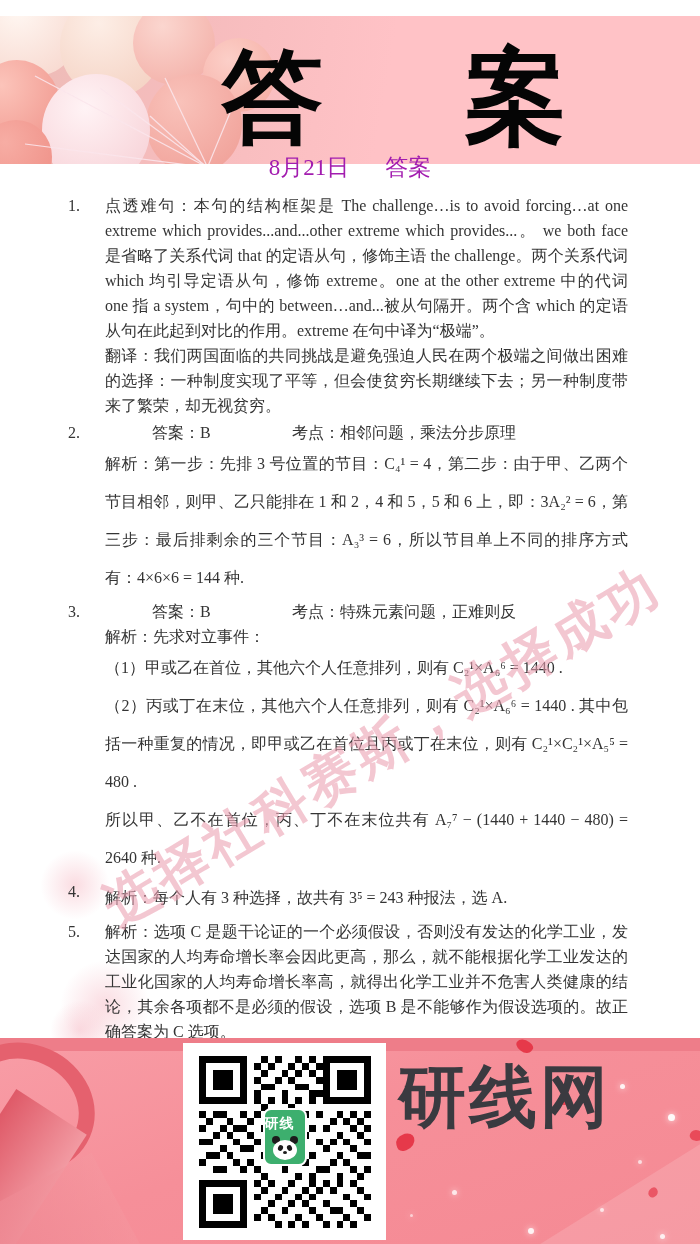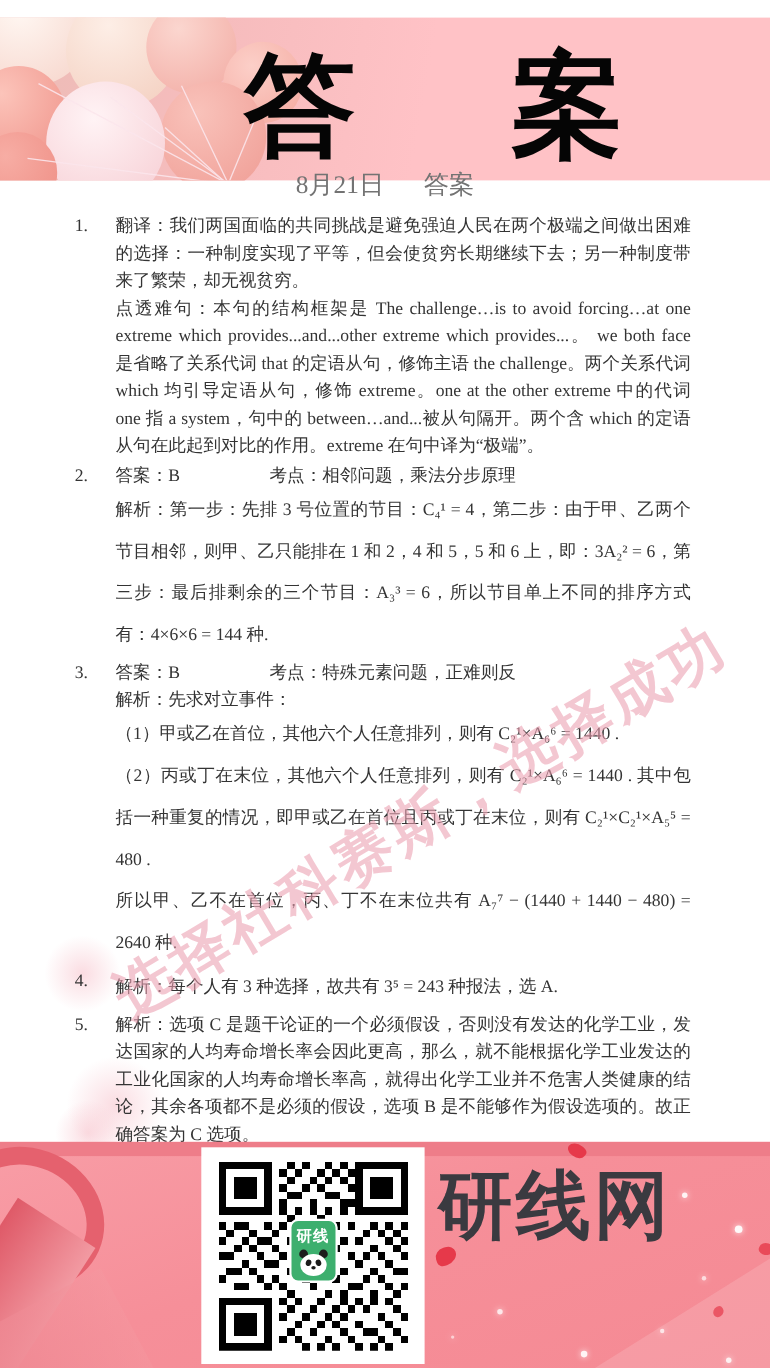--- a/index.html
+++ b/index.html
@@ -24,30 +24,30 @@
   .b8{left:203px;top:22px;width:72px;height:74px;background:radial-gradient(circle at 36% 30%,#fccfc8 0%,#f4a89e 100%);}
   .strings{position:absolute;left:0;top:0;}
   .page-title{
     position:absolute;top:28px;left:0;width:700px;box-sizing:border-box;padding-left:146px;
     text-align:center;font-size:102px;line-height:1.05;font-weight:bold;color:#050505;
     letter-spacing:58px;white-space:nowrap;
   }
   
   .subtitle{
     position:absolute;top:152px;left:0;width:700px;display:flex;justify-content:center;gap:36px;
-    font-size:23px;color:#737373;
+    font-size:23px;color:#a21caf;
   }
   
   .content{position:absolute;top:193px;left:68px;width:560px;font-size:16px;color:#343434;}
   .item{display:flex;}
   .item + .item{margin-top:2px;}
   .num{width:37px;flex:none;line-height:25px;}
   .ibody{flex:1;text-align:justify;}
   .answer-row{display:flex;line-height:25px;}
-  .ans-block{width:140px;flex:none;}
+  .ans-block{width:140px;flex:none;margin-left:47px;}
   .para{margin:0;line-height:25px;}
   .para.fm{line-height:38px;}
   
   .watermark{
     position:absolute;left:90px;top:880px;white-space:nowrap;z-index:3;pointer-events:none;
     font-size:54px;letter-spacing:4px;color:#ec9fb1;opacity:.58;
     transform:rotate(-31deg);transform-origin:0 0;font-weight:bold;
   }
   .blot{position:absolute;border-radius:50%;background:radial-gradient(circle,#f6b9c4 0%,rgba(246,185,196,0) 70%);opacity:.5;z-index:0;}
   
@@ -90,21 +90,21 @@
   .sp9{left:660px;top:196px;width:5px;height:5px;opacity:.85;}
   .sp10{left:300px;top:186px;width:4px;height:4px;opacity:.6;}
   .qr-card{
     position:absolute;left:183px;top:5px;width:203px;height:197px;background:#ffffff;
     display:flex;align-items:center;justify-content:center;
   }
   .qr-wrap{position:relative;width:172px;height:172px;}
   .qr-logo{
     position:absolute;left:64px;top:52px;width:44px;height:58px;background:#3daf6e;
     border-radius:8px;border:2px solid #ffffff;box-sizing:border-box;
-    display:flex;flex-direction:column;align-items:center;
+    display:flex;flex-direction:column;
   }
   .qr-logo-text{
     font-family:"Liberation Sans","DejaVu Sans",sans-serif;color:#ffffff;font-size:14px;
     font-weight:bold;letter-spacing:1px;margin-top:5px;white-space:nowrap;
   }
   .panda{position:absolute;left:7px;top:26px;width:26px;height:24px;}
   .panda .head{position:absolute;left:1px;top:4px;width:24px;height:20px;background:#fff;border-radius:50%;}
   .panda .ear{position:absolute;width:8px;height:8px;background:#1c1c1c;border-radius:50%;top:0;}
   .panda .ear.l{left:0;} .panda .ear.r{right:0;}
   .panda .eye{position:absolute;width:5px;height:6px;background:#1c1c1c;border-radius:50%;top:9px;}
@@ -150,22 +150,22 @@
 
 <div class="blot" style="left:40px;top:850px;width:70px;height:70px;"></div>
 <div class="blot" style="left:60px;top:960px;width:90px;height:90px;"></div>
 <div class="blot" style="left:50px;top:1000px;width:60px;height:60px;"></div>
 
 <div class="content">
 
   <div class="item">
     <div class="num">1.</div>
     <div class="ibody">
+      <p class="para">点透难句：本句的结构框架是 The challenge…is to avoid forcing…at one extreme which provides...and...other extreme which provides...。 we both face 是省略了关系代词 that 的定语从句，修饰主语 the challenge。两个关系代词 which 均引导定语从句，修饰 extreme。one at the other extreme 中的代词 one 指 a system，句中的 between…and...被从句隔开。两个含 which 的定语从句在此起到对比的作用。extreme 在句中译为“极端”。</p>
       <p class="para">翻译：我们两国面临的共同挑战是避免强迫人民在两个极端之间做出困难的选择：一种制度实现了平等，但会使贫穷长期继续下去；另一种制度带来了繁荣，却无视贫穷。</p>
-      <p class="para">点透难句：本句的结构框架是 The challenge…is to avoid forcing…at one extreme which provides...and...other extreme which provides...。 we both face 是省略了关系代词 that 的定语从句，修饰主语 the challenge。两个关系代词 which 均引导定语从句，修饰 extreme。one at the other extreme 中的代词 one 指 a system，句中的 between…and...被从句隔开。两个含 which 的定语从句在此起到对比的作用。extreme 在句中译为“极端”。</p>
     </div>
   </div>
 
   <div class="item">
     <div class="num">2.</div>
     <div class="ibody">
       <div class="answer-row">
         <span class="ans-block"><span>答案：</span><span>B</span></span>
         <span><span>考点：</span><span>相邻问题，乘法分步原理</span></span>
       </div>

